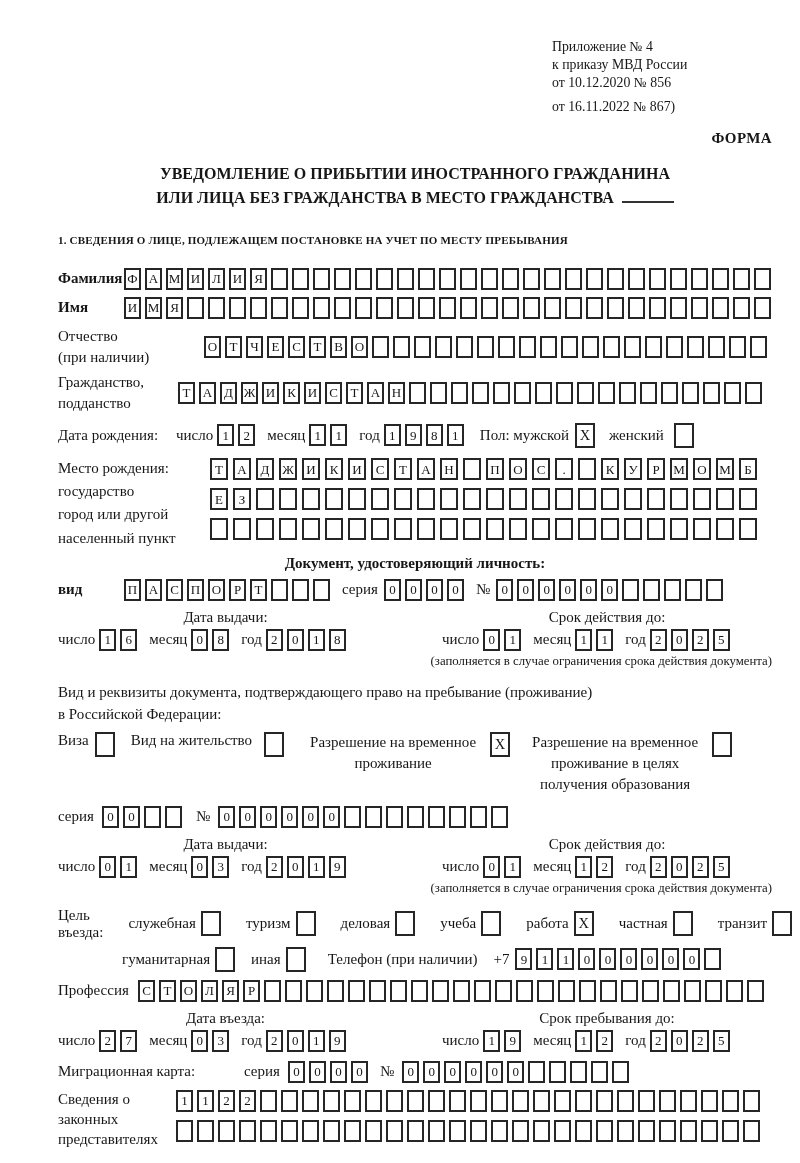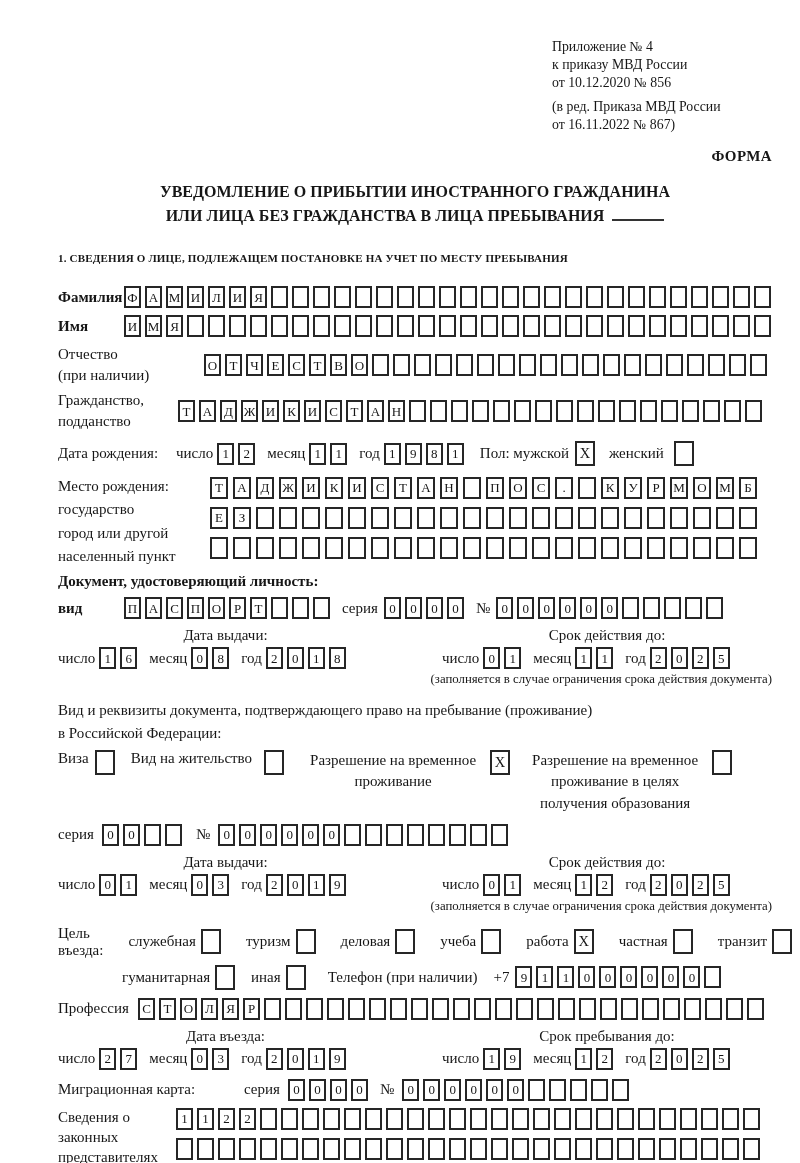--- a/index.html
+++ b/index.html
@@ -37,21 +37,21 @@
   .dategrp{display:inline-flex;align-items:center;}
   .dategrp .dlab{margin-right:4px;}
   .dategrp .cells{margin-right:8px;}
   .dategrp .cells:last-child{margin-right:0;}
   .date-cols{display:flex;margin-top:8px;font-family:Liberation Serif, serif;}
   .dcol-l{width:335px;flex:none;}
   .dcol-r{margin-left:auto;width:330px;flex:none;}
   .dcol-head{text-align:center;margin-bottom:3px;}
   .note-right{text-align:right;font-size:12.8px;margin-top:3px;}
   
-  .doc-heading{text-align:left;font-weight:bold;margin-top:5px;font-size:15px;}
+  .doc-heading{text-align:center;font-weight:bold;margin-top:5px;font-size:15px;}
   .intro{margin-top:12px;line-height:1.5;}
   
   .visa-row{display:flex;align-items:flex-start;margin-top:6px;}
   .vopt{display:flex;align-items:flex-start;}
   .vopt .vlab{margin-right:6px;}
   .vopt-center{text-align:center;width:182px;line-height:1.42;margin-right:6px;}
   
   .purpose-row{display:flex;align-items:center;margin-top:11px;gap:25px;}
   .popt{display:flex;align-items:center;gap:5px;}
   .purpose-row2{display:flex;align-items:center;margin-top:6px;margin-left:64px;gap:6px;}
@@ -60,30 +60,29 @@
 </head>
 <body>
 
 <div class="page">
 
   <div class="annex">
     <div>Приложение № 4</div>
     <div>к приказу МВД России</div>
     <div>от 10.12.2020 № 856</div>
     <div class="annex-amend">
-      <div>(в ред. Приказа МВД России</div>
       <div>от 16.11.2022 № 867)</div>
     </div>
   </div>
 
   <div class="forma">ФОРМА</div>
 
   <div class="title">
     <div>УВЕДОМЛЕНИЕ О ПРИБЫТИИ ИНОСТРАННОГО ГРАЖДАНИНА</div>
-    <div><span>ИЛИ ЛИЦА БЕЗ ГРАЖДАНСТВА В ЛИЦА ПРЕБЫВАНИЯ</span><span class="blank-underline"></span></div>
+    <div><span>ИЛИ ЛИЦА БЕЗ ГРАЖДАНСТВА В МЕСТО ГРАЖДАНСТВА</span><span class="blank-underline"></span></div>
   </div>
 
   <div class="sec-heading">1. СВЕДЕНИЯ О ЛИЦЕ, ПОДЛЕЖАЩЕМ ПОСТАНОВКЕ НА УЧЕТ ПО МЕСТУ ПРЕБЫВАНИЯ</div>
 
   <div class="row" style="margin-top:22px;">
     <span class="lbl66">Фамилия</span>
     <span class="cells">
         <span class="cell">Ф</span>
         <span class="cell">А</span>
         <span class="cell">М</span>

